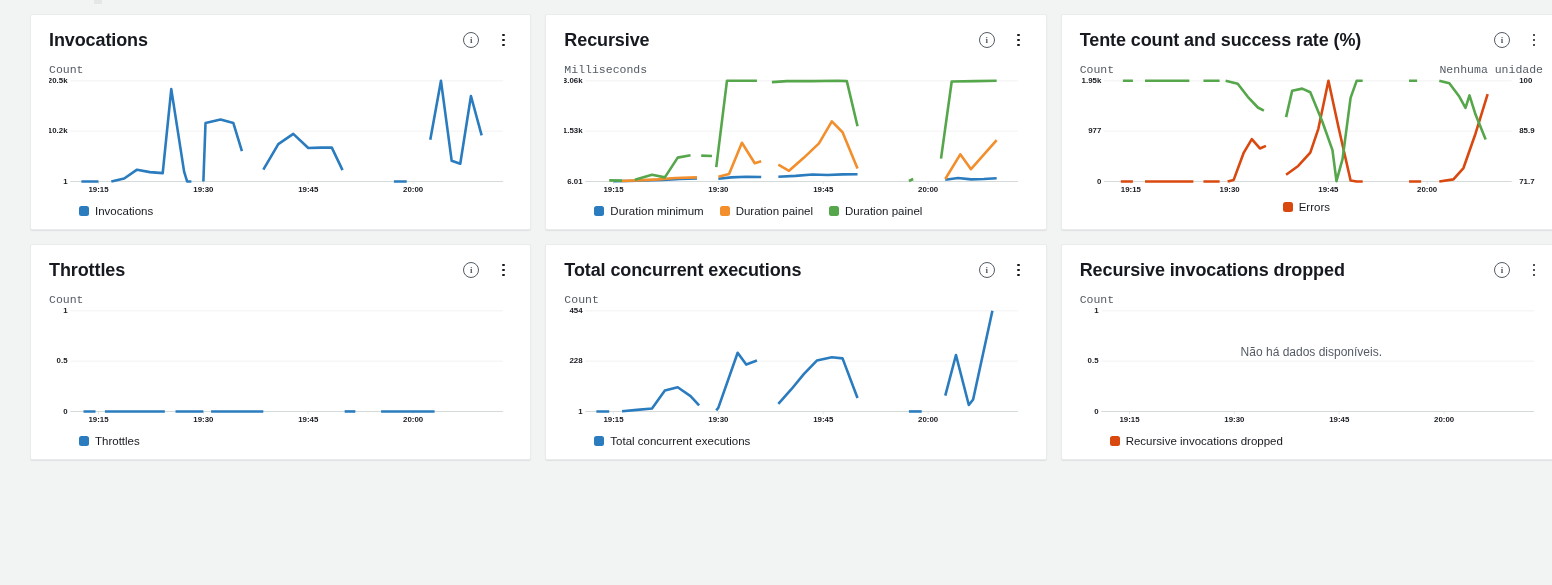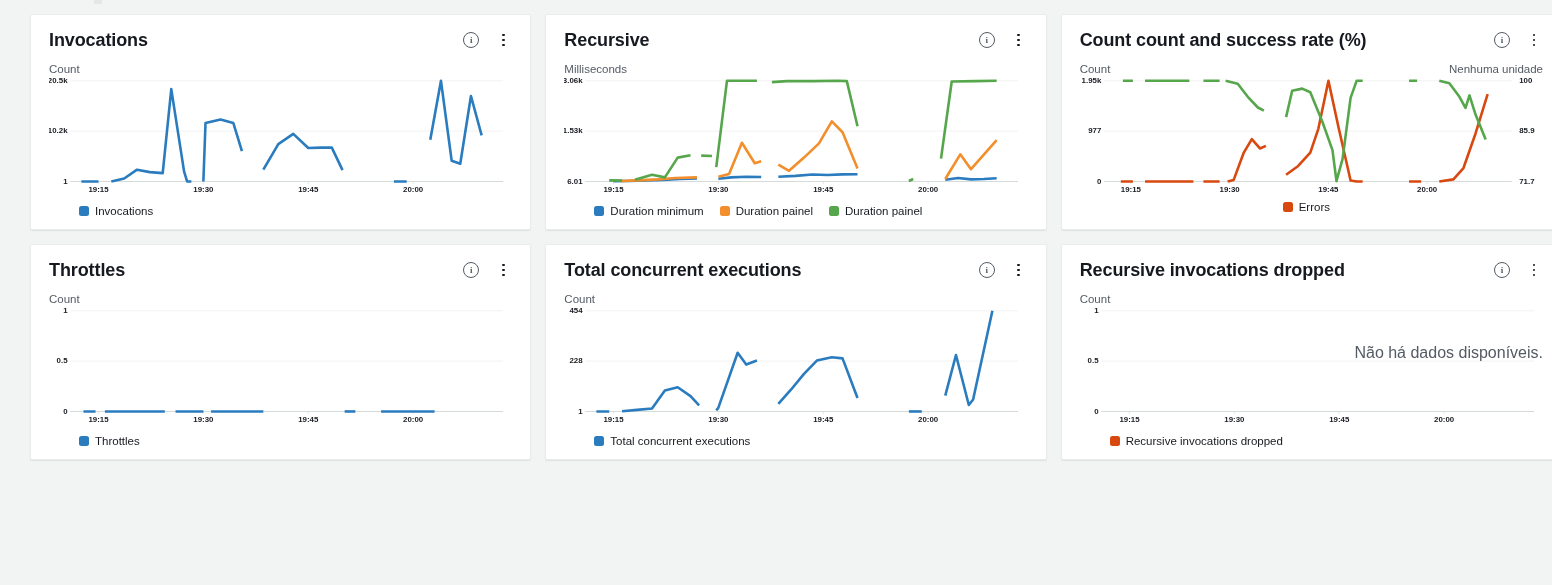--- a/index.html
+++ b/index.html
@@ -44,34 +44,34 @@
     width:14px;height:14px;border:1.4px solid #545b64;border-radius:50%;
     display:flex;align-items:center;justify-content:center;
     font-size:9px;font-weight:700;color:#545b64;font-family:"Liberation Serif",serif;
     line-height:1;
   }
   .kebab{display:flex;flex-direction:column;gap:2.5px;align-items:center;justify-content:center;height:16px;}
   .kebab i{display:block;width:2.6px;height:2.6px;border-radius:50%;background:#16191f;}
 
   .unit-row{
     display:flex;justify-content:space-between;align-items:flex-start;
-    font-size:11.5px;color:#545b64;margin-top:8px;height:14px;flex:0 0 auto;
+    font-size:11.5px;color:#545b64;margin-top:8px;height:14px;flex:0 0 auto;font-family:Liberation Mono, monospace;
   }
   .plot-wrap{flex:1 1 auto;position:relative;min-height:0;}
   .plot-svg{position:absolute;inset:0;width:100%;height:100%;display:block;}
   .legend{
     display:flex;align-items:center;gap:16px;height:20px;flex:0 0 auto;
     margin-top:2px;padding-left:30px;font-size:11.5px;color:#16191f;
   }
   .legend.spread{justify-content:space-between;padding-right:40px;flex-direction:column;}
   .legend-item{display:flex;align-items:center;gap:6px;cursor:pointer;white-space:nowrap;}
   .swatch{width:10px;height:10px;border-radius:2.5px;flex:0 0 auto;}
   .noda{
-    position:absolute;left:0;right:0;top:30%;text-align:right;
-    font-size:16px;color:#545b64;line-height:17px;pointer-events:none;
+    position:absolute;left:0;right:0;top:30%;text-align:center;
+    font-size:12px;color:#545b64;line-height:17px;pointer-events:none;
   }
   .topbit{position:absolute;left:94px;top:0;width:8px;height:4px;background:#e4e6e7;}
 </style>
 </head>
 <body>
 
 <div class="topbit"></div>
 <div class="dashboard" id="dashboard">
     <div class="card">
       <div class="card-head">
@@ -187,21 +187,21 @@
           <span>Duration painel</span>
         </div>
         <div class="legend-item">
           <span class="swatch" style="background: rgb(86, 166, 75);"></span>
           <span>Duration painel</span>
         </div>
       </div>
     </div>
     <div class="card">
       <div class="card-head">
-        <div class="card-title">Count count and success rate (%)</div>
+        <div class="card-title">Tente count and success rate (%)</div>
         <div class="head-actions">
           <div class="icon-btn">
             <span class="info-icon">i</span>
           </div>
           <div class="icon-btn">
             <span class="kebab">
               <i></i>
               <i></i>
               <i></i>
             </span>

